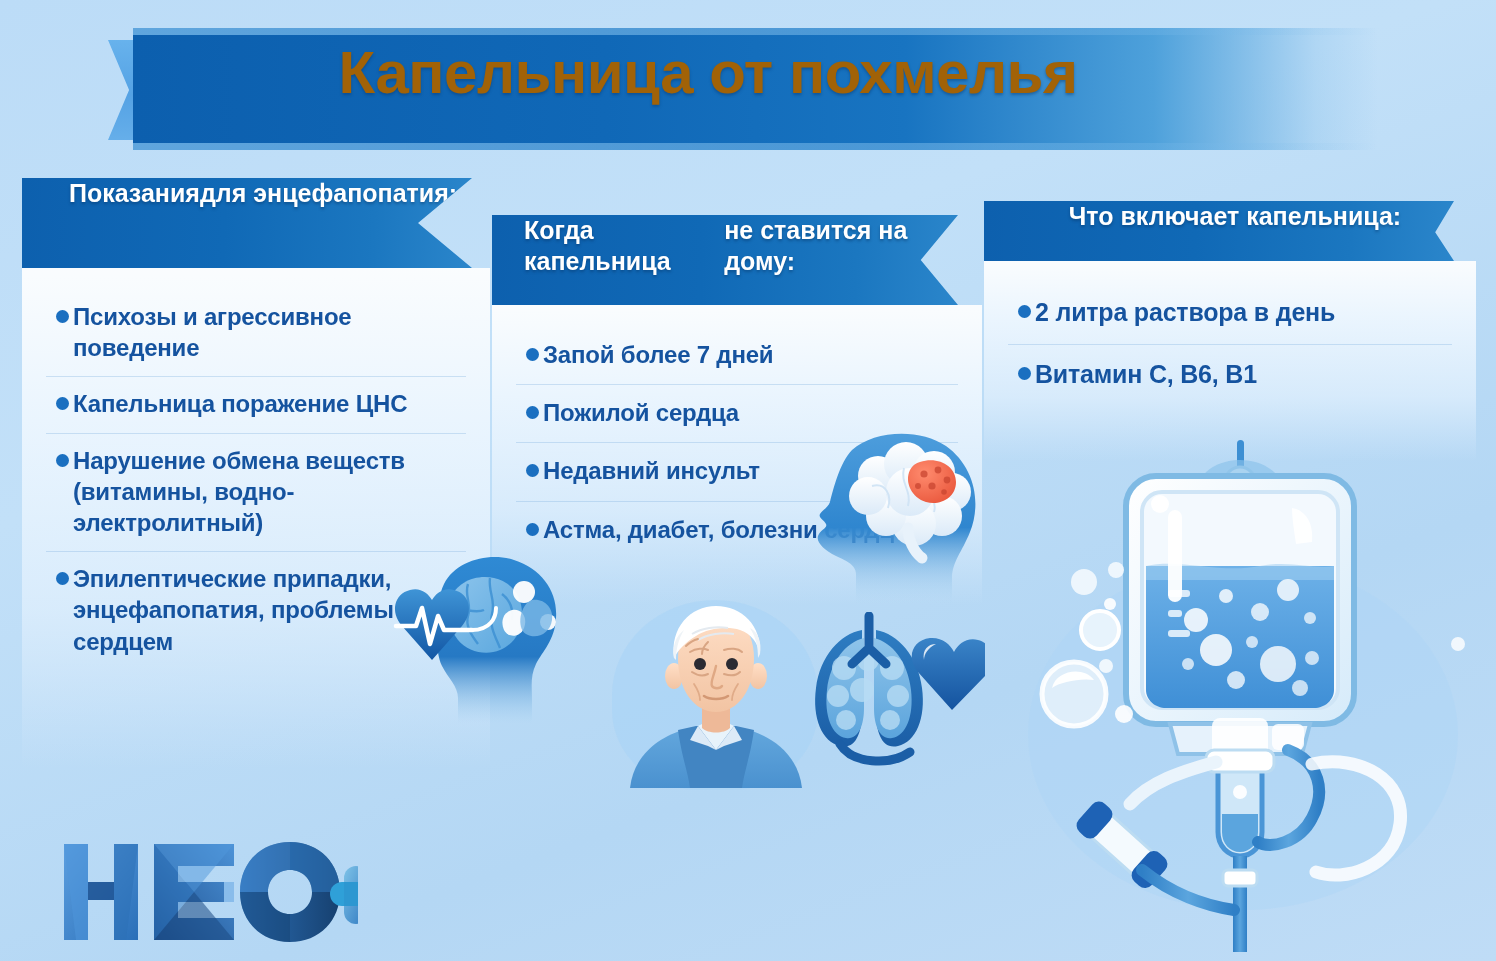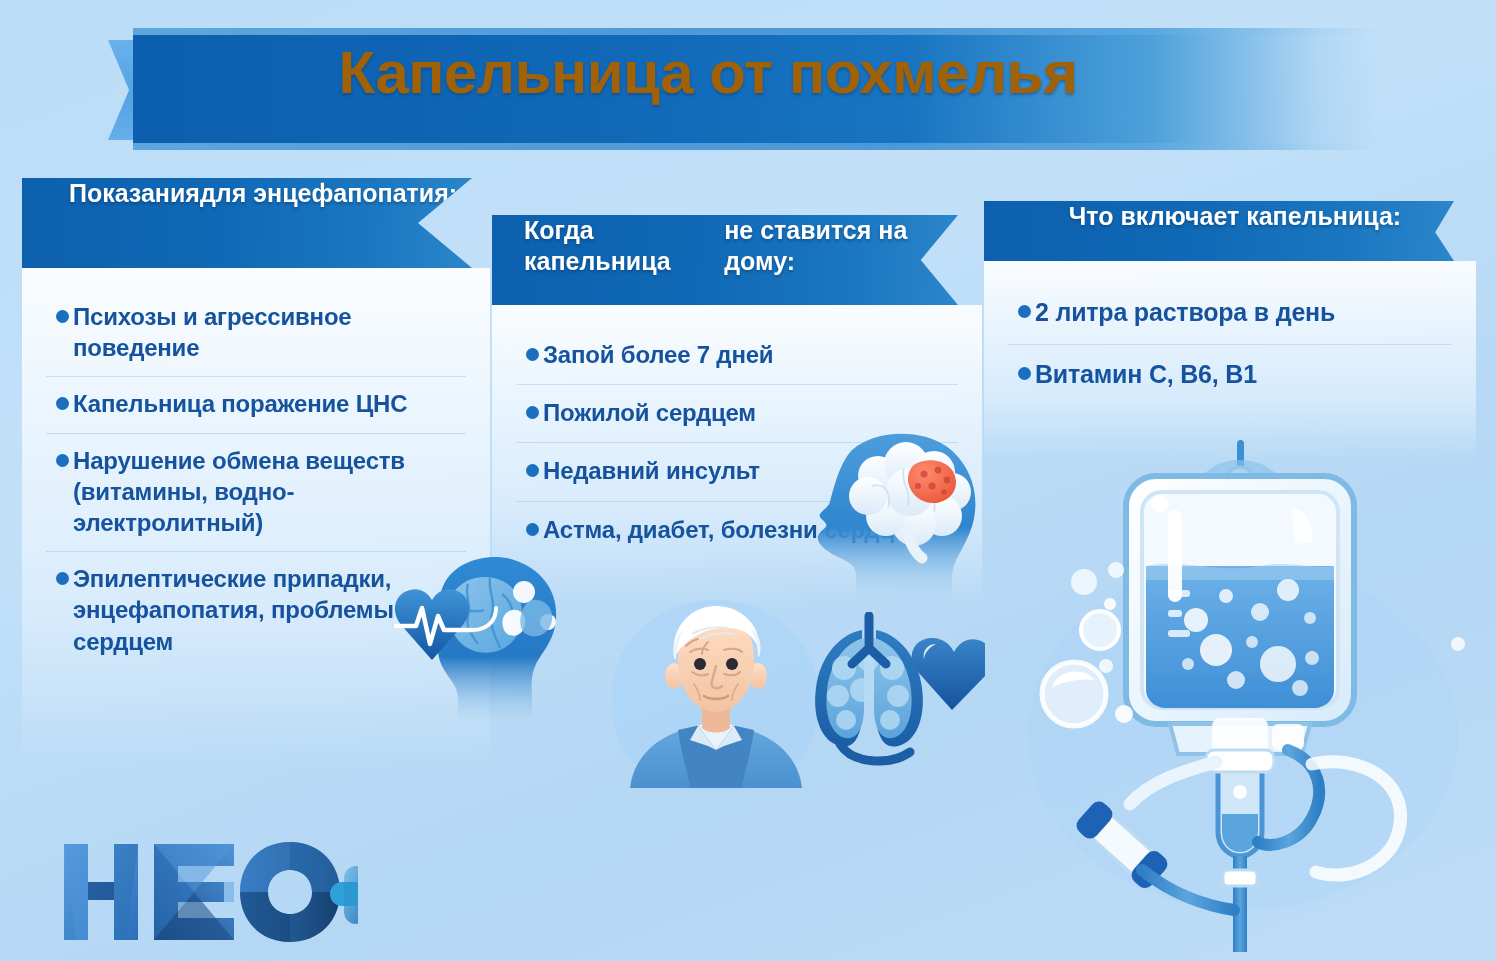--- a/index.html
+++ b/index.html
@@ -209,21 +209,21 @@
     <span class="hl">не ставится на дому:</span>
   </div>
   <div class="col-body">
     <ul class="bullet-list">
       <li class="bullet-item">
         <span class="dot"></span>
         <span class="bullet-text">Запой более 7 дней</span>
       </li>
       <li class="bullet-item">
         <span class="dot"></span>
-        <span class="bullet-text">Пожилой сердцем</span>
+        <span class="bullet-text">Пожилой сердца</span>
       </li>
       <li class="bullet-item">
         <span class="dot"></span>
         <span class="bullet-text">Недавний инсульт</span>
       </li>
       <li class="bullet-item">
         <span class="dot"></span>
         <span class="bullet-text">Астма, диабет, болезни сердца</span>
       </li>
     </ul>

